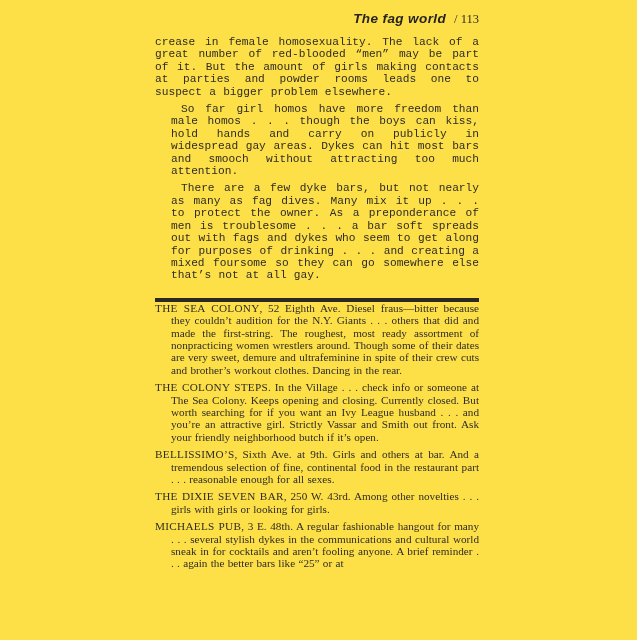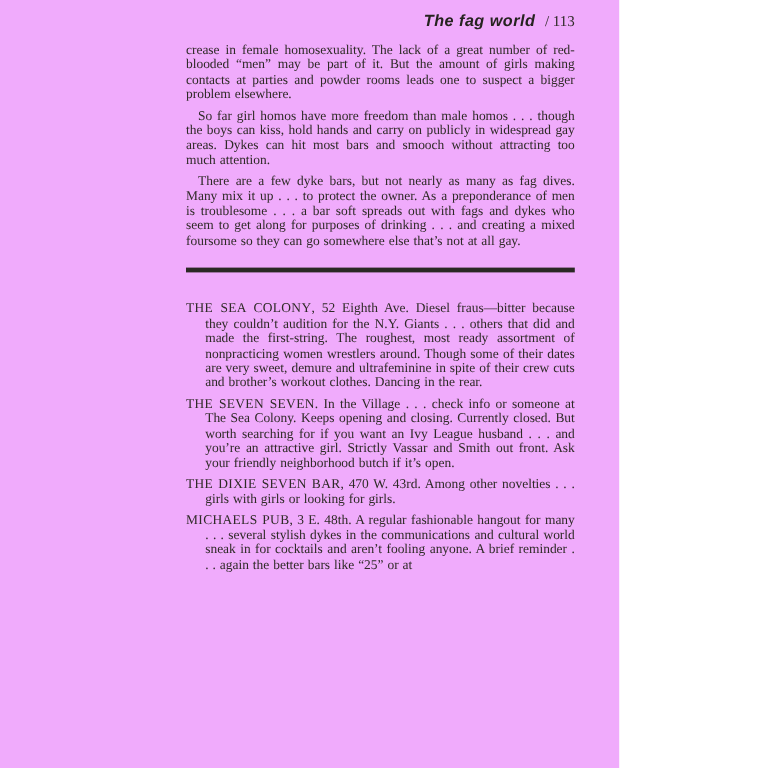--- a/index.html
+++ b/index.html
@@ -2,23 +2,23 @@
 <html><head>
 <meta charset="utf-8">
 <style>
   html, body {
     margin: 0;
     padding: 0;
     background: #ffffff;
   }
   .page {
     position: relative;
-    width: 516px;
+    width: 637px;
     height: 640px;
-    background: #f0abfc;
+    background: #fde047;
     overflow: hidden;
     font-family: "Liberation Serif", serif;
     color: #2f2b27;
   }
   .column {
     position: absolute;
     left: 155px;
     top: 9px;
     width: 324px;
   }
@@ -40,23 +40,25 @@
     font-size: 12.5px;
     color: #2f2b27;
     margin-left: 4px;
   }
   .para {
     font-size: 11.2px;
     line-height: 12.4px;
     text-align: justify;
     margin: 0 0 5px 0;
     word-spacing: 0.5px;
+    font-family: Liberation Mono, monospace;
   }
   .para.first-line-indent {
     text-indent: 10px;
+    margin-left: 16px;
   }
   .para.last-body {
     margin-bottom: 0;
   }
   .rule {
     height: 2px;
     background: #2b2825;
     border: none;
     margin: 0;
   }
@@ -68,21 +70,21 @@
     font-style: italic;
     font-weight: normal;
     font-size: 13.5px;
     line-height: 15px;
     word-spacing: 4.5px;
     letter-spacing: 0.2px;
     margin: 6px 0 6px 0;
     color: #2b2825;
   }
   .entries {
-    margin-top: 24px;
+    margin-top: 0;
   }
   .entry {
     font-size: 11.2px;
     line-height: 12.4px;
     text-align: justify;
     margin: 0 0 5px 0;
     padding-left: 16px;
     text-indent: -16px;
     word-spacing: 0.5px;
   }
@@ -103,19 +105,20 @@
 
     <p class="para">crease in female homosexuality. The lack of a great number of red-blooded “men” may be part of it. But the amount of girls making contacts at parties and powder rooms leads one to suspect a bigger problem elsewhere.</p>
     <p class="para first-line-indent">So far girl homos have more freedom than male homos . . . though the boys can kiss, hold hands and carry on publicly in widespread gay areas. Dykes can hit most bars and smooch without attracting too much attention.</p>
     <p class="para first-line-indent last-body">There are a few dyke bars, but not nearly as many as fag dives. Many mix it up . . . to protect the owner. As a preponderance of men is troublesome . . . a bar soft spreads out with fags and dykes who seem to get along for purposes of drinking . . . and creating a mixed foursome so they can go somewhere else that’s not at all gay.</p>
 
     <div class="rule top-rule"></div>
     <div class="rule"></div>
 
     <div class="entries">
       <p class="entry"><span class="entry-name">THE SEA COLONY</span><span>, 52 Eighth Ave. Diesel fraus—bitter because they couldn’t audition for the N.Y. Giants . . . others that did and made the first-string. The roughest, most ready assortment of nonpracticing women wrestlers around. Though some of their dates are very sweet, demure and ultrafeminine in spite of their crew cuts and brother’s workout clothes. Dancing in the rear.</span></p>
-      <p class="entry"><span class="entry-name">THE SEVEN SEVEN</span><span>. In the Village . . . check info or someone at The Sea Colony. Keeps opening and closing. Currently closed. But worth searching for if you want an Ivy League husband . . . and you’re an attractive girl. Strictly Vassar and Smith out front. Ask your friendly neighborhood butch if it’s open.</span></p>
-      <p class="entry"><span class="entry-name">THE DIXIE SEVEN BAR</span><span>, 470 W. 43rd. Among other novelties . . . girls with girls or looking for girls.</span></p>
+      <p class="entry"><span class="entry-name">THE COLONY STEPS</span><span>. In the Village . . . check info or someone at The Sea Colony. Keeps opening and closing. Currently closed. But worth searching for if you want an Ivy League husband . . . and you’re an attractive girl. Strictly Vassar and Smith out front. Ask your friendly neighborhood butch if it’s open.</span></p>
+      <p class="entry"><span class="entry-name">BELLISSIMO’S</span><span>, Sixth Ave. at 9th. Girls and others at bar. And a tremendous selection of fine, continental food in the restaurant part . . . reasonable enough for all sexes.</span></p>
+      <p class="entry"><span class="entry-name">THE DIXIE SEVEN BAR</span><span>, 250 W. 43rd. Among other novelties . . . girls with girls or looking for girls.</span></p>
       <p class="entry"><span class="entry-name">MICHAELS PUB</span><span>, 3 E. 48th. A regular fashionable hangout for many . . . several stylish dykes in the communications and cultural world sneak in for cocktails and aren’t fooling anyone. A brief reminder . . . again the better bars like “25” or at</span></p>
     </div>
 
   </div>
 </div>
 
 </body></html>

